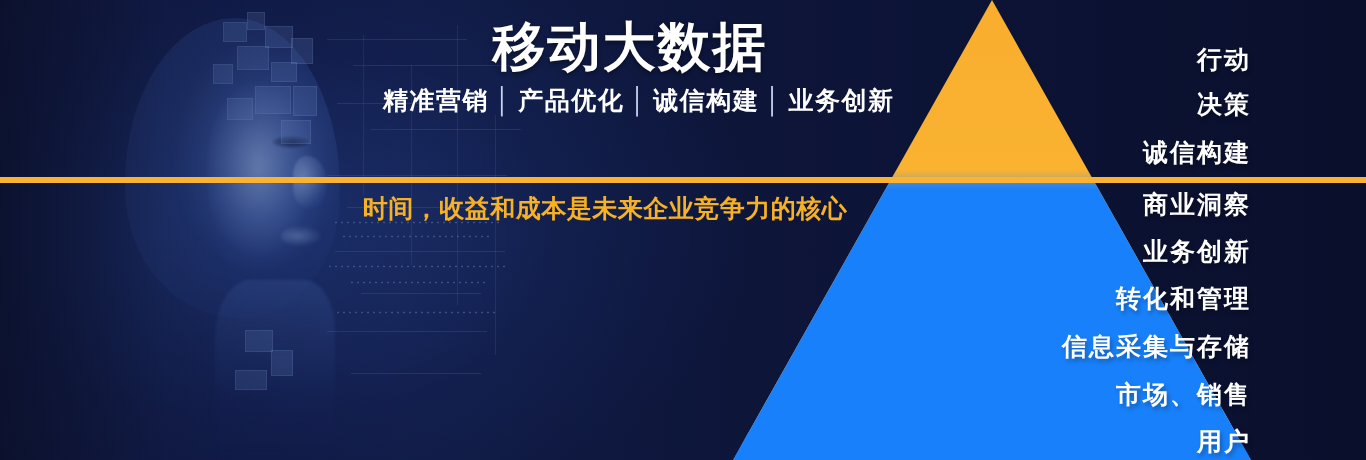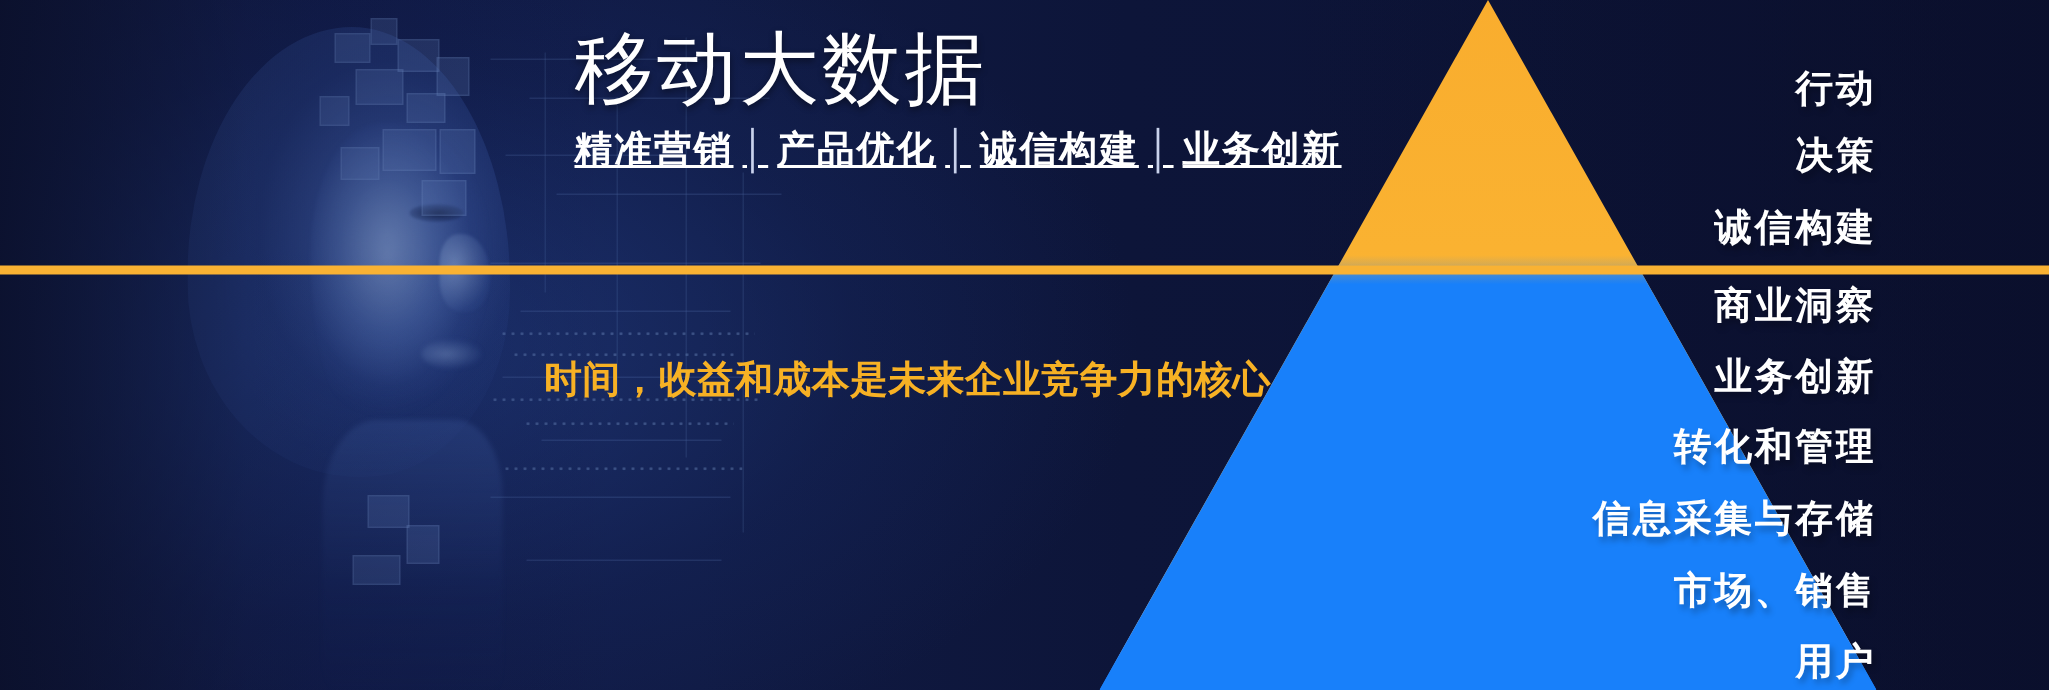--- a/index.html
+++ b/index.html
@@ -187,60 +187,59 @@
     height: 6px;
     background: #f9b233;
   }
 
   
   .headline {
     position: absolute;
     left: 383px;
     top: 18px;
     width: 494px;
+    text-align: center;
     color: #ffffff;
     font-size: 53px;
     line-height: 58px;
-    font-weight: normal;
+    font-weight: bold;
     letter-spacing: 2px;
     text-shadow: 0 2px 5px rgba(0,0,0,0.45);
     white-space: nowrap;
   }
   .subline {
     position: absolute;
     left: 383px;
     top: 84px;
     width: 494px;
     text-align: right;
     color: #ffffff;
     font-size: 25px;
     line-height: 32px;
     font-weight: bold;
     letter-spacing: 1.5px;
     white-space: nowrap;
-    text-decoration: underline;
   }
   .subline .sep {
     color: #c9d2ec;
     font-weight: normal;
     padding: 0 6px;
   }
   .tagline {
     position: absolute;
     left: 345px;
     top: 191px;
     width: 520px;
     text-align: center;
     color: #f7b124;
     font-size: 25px;
     line-height: 34px;
     font-weight: bold;
     letter-spacing: 0.5px;
     white-space: nowrap;
-    margin-top: 45px;
   }
 
   
   .pyr-label {
     position: absolute;
     left: 733px;
     width: 518px;
     text-align: right;
     color: #ffffff;
     font-weight: bold;

